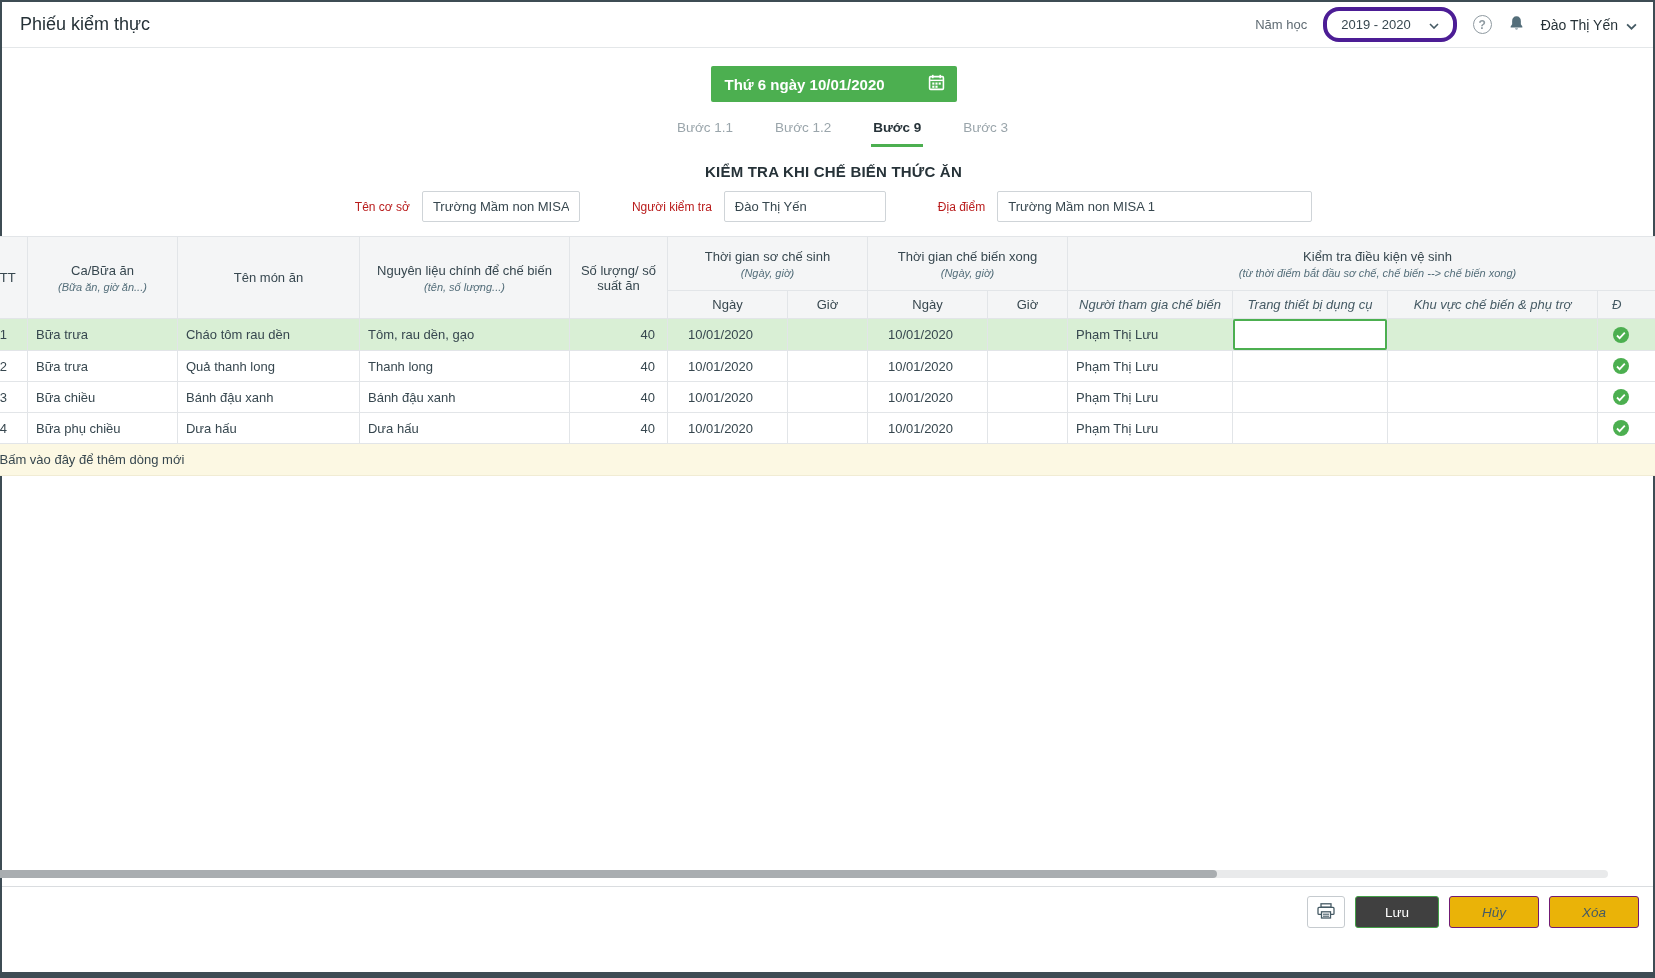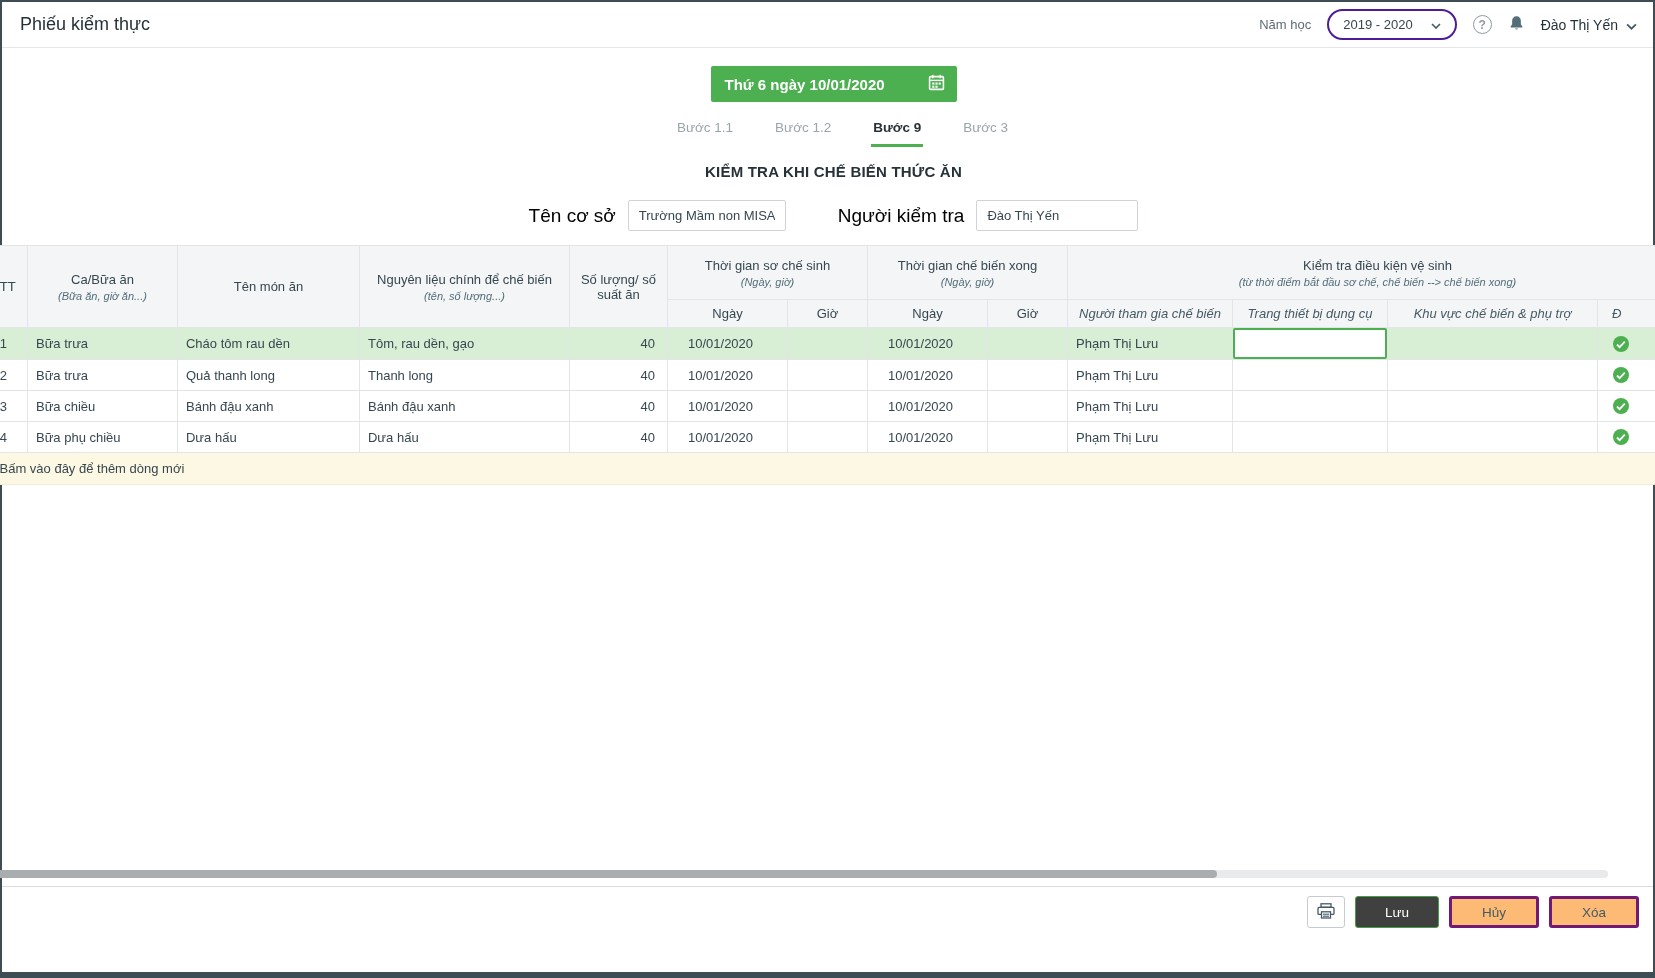--- a/index.html
+++ b/index.html
@@ -23,21 +23,21 @@
     display: flex; align-items: center; justify-content: space-between;
     padding: 0 16px 0 18px;
     border-bottom: 1px solid #e4e7e9;
     background: #fff;
   }
   .page-title { font-size: 18px; font-weight: 400; color: #263238; }
   .topbar-right { display: flex; align-items: center; gap: 16px; }
   .year-label { font-size: 13px; color: #5f6b73; }
   .year-pill {
     display: flex; align-items: flex-end; gap: 18px;
-    border: 2px solid #4c1d95; border-radius: 16px;
+    border: 4px solid #4c1d95; border-radius: 16px;
     padding: 6px 14px; font-size: 13px; color: #37474f;
     background: #fff; cursor: pointer;
   }
   .icon-btn { display: flex; align-items: center; justify-content: center; cursor: pointer; background: none; border: none; }
   .help-circle {
     width: 19px; height: 19px; border-radius: 50%;
     border: 1.6px solid #8f9aa1; color: #8f9aa1;
     font-size: 12px; font-weight: 700;
     display: flex; align-items: center; justify-content: center;
   }
@@ -57,26 +57,26 @@
   }
 
   .tabs { display: flex; margin: 10px 0 0 18px; gap: 38px; }
   .tab {
     font-size: 13.5px; color: #9aa5ab; padding: 8px 2px 9px 2px;
     cursor: pointer; border-bottom: 3px solid transparent; background: none; border-top: none; border-left: none; border-right: none;
     font-family: "Liberation Sans", "DejaVu Sans", sans-serif;
   }
   .tab.active { color: #263238; font-weight: 700; border-bottom-color: #4caf50; }
 
-  .section-title { font-size: 15px; font-weight: 700; color: #263238; margin: 16px 0 20px 0; letter-spacing: .2px; }
+  .section-title { font-size: 15px; font-weight: 700; color: #263238; margin: 16px 0 11px 0; letter-spacing: .2px; }
 
   .form-row { display: flex; align-items: center; gap: 12px; }
   .form-group { display: flex; align-items: center; gap: 12px; }
   .form-group + .form-group { margin-left: 40px; }
-  .form-label { font-size: 19px; color: #000000; white-space: nowrap; }
+  .form-label { font-size: 12px; color: #b91c1c; white-space: nowrap; }
   .form-input {
     height: 31px; border: 1px solid #cfd4d8; border-radius: 2px;
     padding: 0 10px; font-size: 13px; color: #37474f; background: #fff;
     font-family: "Liberation Sans", "DejaVu Sans", sans-serif;
   }
   .w-158 { width: 158px; } .w-162 { width: 162px; } .w-315 { width: 315px; }
 
   
   .table-region { flex: 1 1 auto; min-height: 0; margin-top: 14px; position: relative; overflow: hidden; }
   table.grid { border-collapse: collapse; table-layout: fixed; width: 1708px; font-size: 13px; }
@@ -119,21 +119,21 @@
     display: flex; justify-content: flex-end; align-items: flex-start;
     gap: 10px; padding: 9px 14px 0 0;
   }
   .btn {
     height: 32px; border-radius: 3px; font-size: 13.5px; cursor: pointer;
     font-family: "Liberation Sans", "DejaVu Sans", sans-serif;
     display: inline-flex; align-items: center; justify-content: center;
   }
   .btn-print { width: 38px; background: #fff; border: 1px solid #c6cbcf; }
   .btn-primary { width: 84px; background: #404040; border: 1px solid #43a047; color: #fff; }
-  .btn-plain { width: 90px; background: #fdba74; border: 3px solid #701a75; color: #455a64; }
+  .btn-plain { width: 90px; background: #eab308; border: 1px solid #701a75; color: #455a64; font-style: italic; }
 </style>
 </head>
 <body>
 
 <div class="window">
 
   <header class="topbar">
     <h1 class="page-title">Phiếu kiểm thực</h1>
     <div class="topbar-right">
       <span class="year-label">Năm học</span>
@@ -196,20 +196,24 @@
     <h2 class="section-title">KIỂM TRA KHI CHẾ BIẾN THỨC ĂN</h2>
 
     <div class="form-row">
       <div class="form-group">
         <label class="form-label">Tên cơ sở</label>
         <input class="form-input w-158" value="Trường Mầm non MISA 1" style="">
       </div>
       <div class="form-group">
         <label class="form-label">Người kiểm tra</label>
         <input class="form-input w-162" value="Đào Thị Yến" style="">
+      </div>
+      <div class="form-group">
+        <label class="form-label">Địa điểm</label>
+        <input class="form-input w-315" value="Trường Mầm non MISA 1" style="">
       </div>
     </div>
 
     <div class="table-region">
       <table class="grid">
         <colgroup>
           <col style="width:48px">
             <col style="width:150px">
             <col style="width:182px">
             <col style="width:210px">

